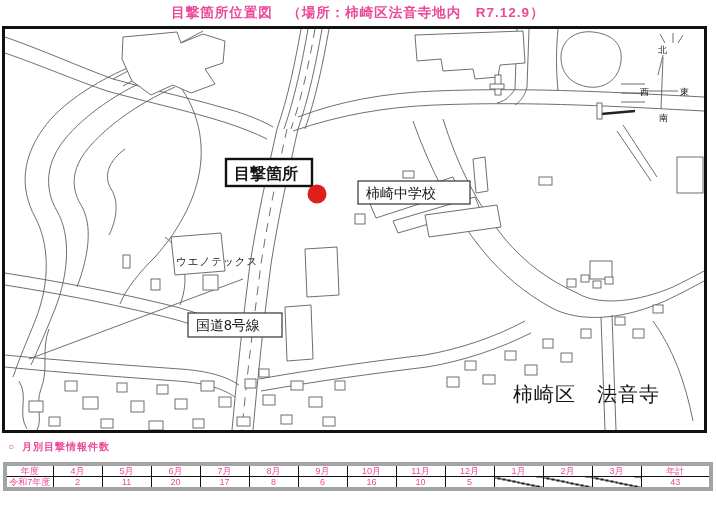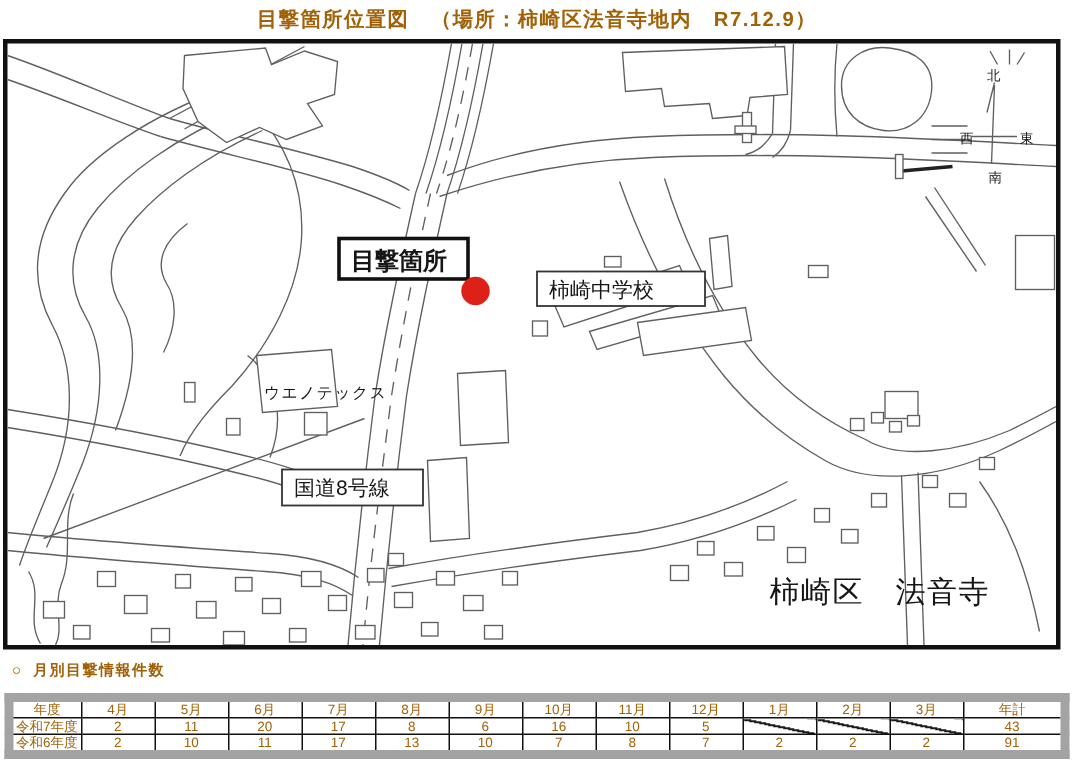--- a/index.html
+++ b/index.html
@@ -1,31 +1,31 @@
 <!DOCTYPE html>
 <html><head>
 <meta charset="utf-8">
 <style>
   html,body{margin:0;padding:0;background:#fff;}
   .page{position:relative;width:716px;height:516px;background:#fff;overflow:hidden;
-        font-family:"Liberation Sans","DejaVu Sans",sans-serif;color:#a16207;}
+        font-family:"Liberation Sans","DejaVu Sans",sans-serif;color:#ec4899;}
   .title{position:absolute;top:4px;left:0;width:716px;text-align:center;
          font-size:13.5px;font-weight:bold;letter-spacing:1px;}
   .map-frame{position:absolute;left:2px;top:26px;width:699px;height:401px;
              border:3px solid #111;background:#fff;}
   .map-frame svg{display:block;width:699px;height:401px;}
   .mapline{fill:none;stroke:#5f5f5f;stroke-width:0.9;}
   .mapdash{fill:none;stroke:#5f5f5f;stroke-width:0.9;stroke-dasharray:9 7;}
   .bld{fill:#fff;stroke:#5f5f5f;stroke-width:0.9;}
   .jp{font-family:"Liberation Sans","DejaVu Sans",sans-serif;fill:#161616;}
   .section{position:absolute;left:8px;top:440px;font-size:10px;font-weight:bold;letter-spacing:1px;}
   .section .bullet{margin-right:7px;font-weight:normal;}
   table.counts{position:absolute;left:3px;top:462px;width:710px;border-collapse:collapse;
                table-layout:fixed;font-size:9px;}
-  table.counts{border:6px solid #a3a3a3;}
+  table.counts{border:4px solid #a3a3a3;}
   table.counts th,table.counts td{border:1px solid #111;height:10px;padding:0;
                text-align:center;font-weight:normal;line-height:1;white-space:nowrap;overflow:hidden;}
   td.slash{background-image:linear-gradient(to top right,transparent 46%,#1a1a1a 46%,#1a1a1a 54%,transparent 54%);}
   .footnote{position:absolute;left:7px;top:500px;font-size:10px;letter-spacing:0.5px;}
 </style>
 </head>
 <body>
 
 <div class="page">
 
@@ -238,33 +238,17 @@
       <td>8</td>
       <td>6</td>
       <td>16</td>
       <td>10</td>
       <td>5</td>
       <td class="slash"></td>
       <td class="slash"></td>
       <td class="slash"></td>
       <td>43</td>
     </tr>
-    <tr>
-      <td>令和6年度</td>
-      <td>2</td>
-      <td>10</td>
-      <td>11</td>
-      <td>17</td>
-      <td>13</td>
-      <td>10</td>
-      <td>7</td>
-      <td>8</td>
-      <td>7</td>
-      <td>2</td>
-      <td>2</td>
-      <td>2</td>
-      <td>91</td>
-    </tr>
   </tbody>
     </table>
 
 
 </div>
 
 </body></html>

